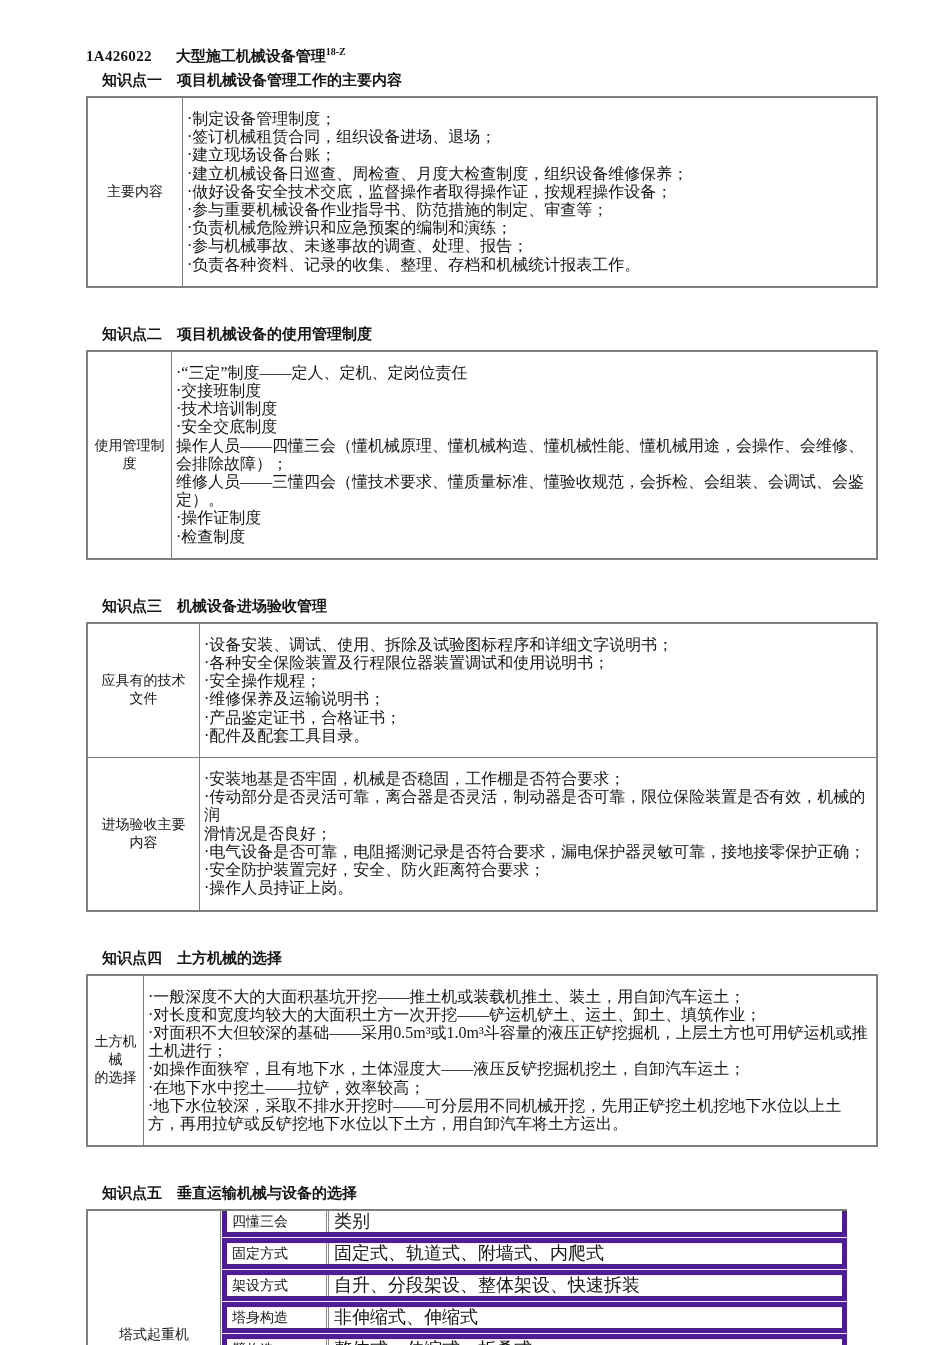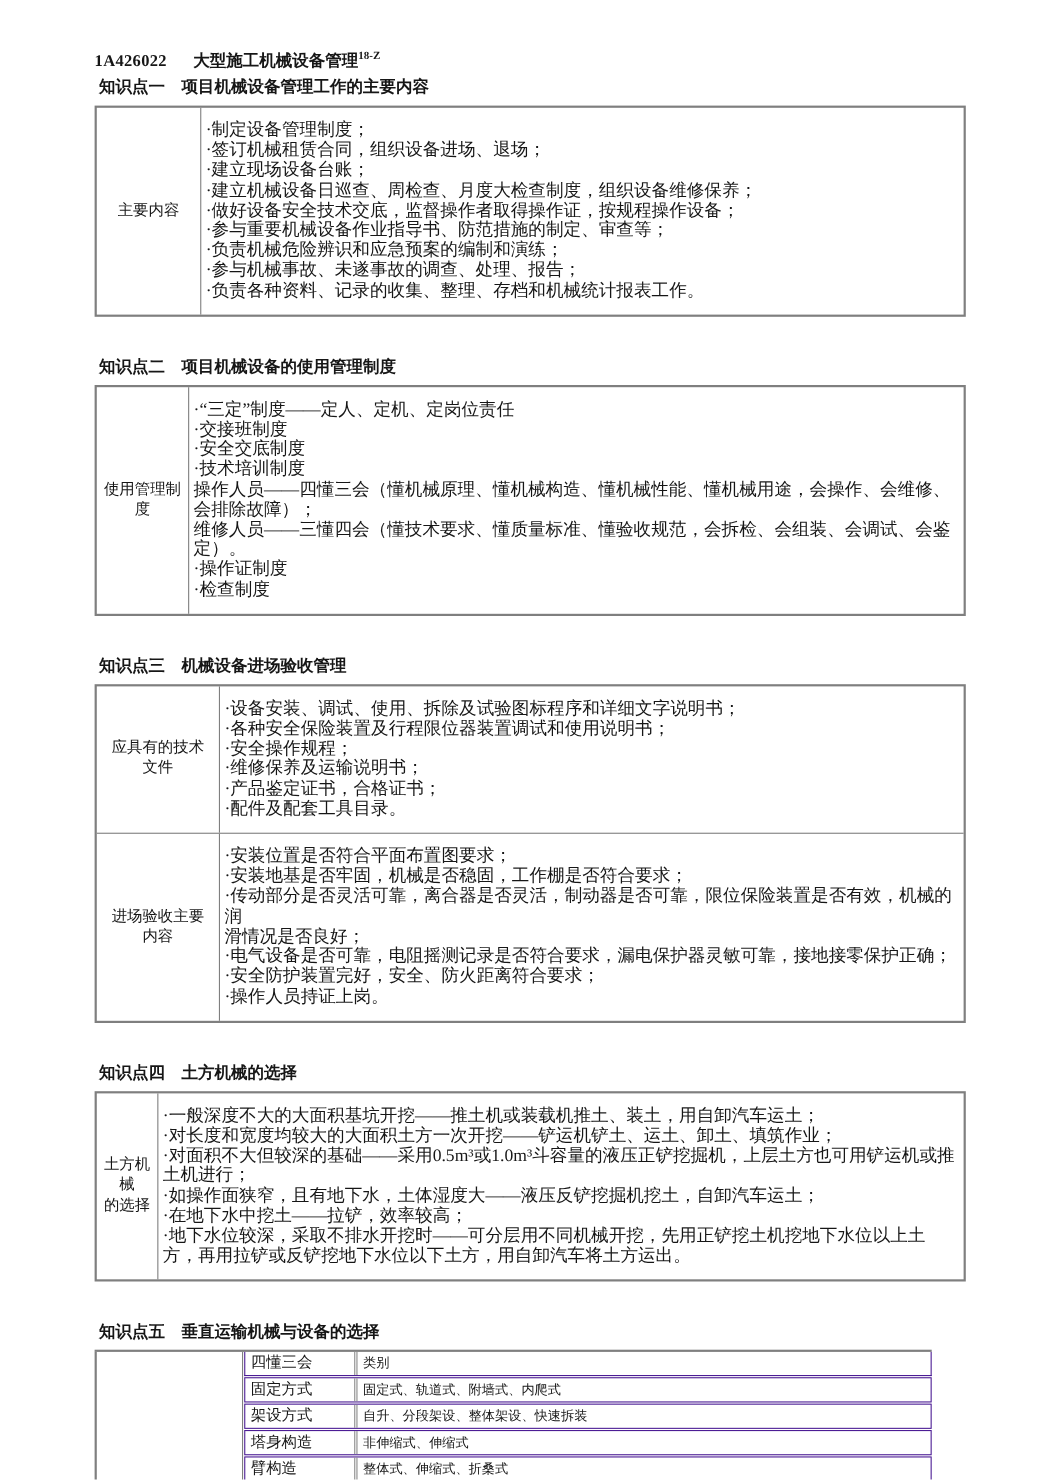--- a/index.html
+++ b/index.html
@@ -11,21 +11,21 @@
     position: relative;
     font-family: "Liberation Serif", "DejaVu Serif", serif;
     color: #161616;
   }
   .doc { position: absolute; left: 86px; top: 42px; width: 794px; }
 
   .title-line { font-size: 15px; font-weight: bold; line-height: 20px; margin-bottom: 4px; white-space: nowrap; }
   .title-code { margin-right: 24px; letter-spacing: .3px; }
   .title-sup { font-size: 10px; vertical-align: super; font-weight: bold; }
 
-  .kp-heading { font-size: 15px; font-weight: bold; line-height: 20px; margin: 0 0 6px 4px; }
+  .kp-heading { font-size: 15px; font-weight: bold; line-height: 20px; margin: 0 0 6px 16px; }
   .sec { margin-top: 36px; }
   .sec.first { margin-top: 0; }
 
   
   .tbl { border: 2px solid #7f7f7f; width: 792px; }
   .trow { display: flex; align-items: stretch; }
   .trow + .trow { border-top: 1px solid #7f7f7f; }
   .tlabel {
     flex: none; display: flex; flex-direction: column;
     justify-content: center; align-items: center; text-align: center;
@@ -41,24 +41,24 @@
 
   
   .t5 { width: 761px; border-top: 2px solid #7f7f7f; display: flex; align-items: stretch; height: 250px; }
   .t5-left {
     flex: none; width: 135px;
     border-left: 2px solid #7f7f7f; border-right: 1px solid #7f7f7f;
     display: flex; align-items: center; justify-content: center;
     font-size: 14px;
   }
   .t5-rows { flex: 1 1 auto; display: flex; flex-direction: column; }
-  .t5-row { display: flex; border: 1px solid #4c1d95; margin: 1px 0 0 1px; }
+  .t5-row { display: flex; border: 5px solid #4c1d95; margin: 1px 0 0 1px; }
   .t5-row:first-child { margin-top: 0; border-top: none; }
   .t5-key { flex: none; width: 100px; padding: 1px 5px; border-right: 1px solid #8a8a8a; font-size: 14px; line-height: 19px; }
-  .t5-val { flex: 1 1 auto; padding: 1px 5px; border-left: 1px solid #8a8a8a; margin-left: 1px; font-size: 12px; line-height: 19px; }
+  .t5-val { flex: 1 1 auto; padding: 1px 5px; border-left: 1px solid #8a8a8a; margin-left: 1px; font-size: 18px; line-height: 19px; }
   .t5-row.empty { height: 95px; border-bottom: none; }
 </style>
 </head>
 <body>
 
 <div class="doc">
 
   <div class="title-line">
     <span class="title-code">1A426022</span><span>大型施工机械设备管理</span><span class="title-sup">18-Z</span>
   </div>
@@ -89,22 +89,22 @@
     <div class="kp-heading">知识点二　项目机械设备的使用管理制度</div>
     <div class="tbl">
       <div class="trow">
         <div class="tlabel w-t2">
           <div>使用管理制</div>
           <div>度</div>
         </div>
         <div class="tcontent">
           <div class="titem">·“三定”制度——定人、定机、定岗位责任</div>
           <div class="titem">·交接班制度</div>
+          <div class="titem">·技术培训制度</div>
           <div class="titem">·安全交底制度</div>
-          <div class="titem">·技术培训制度</div>
           <div class="titem">操作人员——四懂三会（懂机械原理、懂机械构造、懂机械性能、懂机械用途，会操作、会维修、
 会排除故障）；</div>
           <div class="titem">维修人员——三懂四会（懂技术要求、懂质量标准、懂验收规范，会拆检、会组装、会调试、会鉴
 定）。</div>
           <div class="titem">·操作证制度</div>
           <div class="titem">·检查制度</div>
         </div>
       </div>
     </div>
   </div>
@@ -125,21 +125,20 @@
           <div class="titem">·产品鉴定证书，合格证书；</div>
           <div class="titem">·配件及配套工具目录。</div>
         </div>
       </div>
       <div class="trow">
         <div class="tlabel w-t3">
           <div>进场验收主要</div>
           <div>内容</div>
         </div>
         <div class="tcontent">
-          <div class="titem">·安装位置是否符合平面布置图要求；</div>
           <div class="titem">·安装地基是否牢固，机械是否稳固，工作棚是否符合要求；</div>
           <div class="titem">·传动部分是否灵活可靠，离合器是否灵活，制动器是否可靠，限位保险装置是否有效，机械的润
 滑情况是否良好；</div>
           <div class="titem">·电气设备是否可靠，电阻摇测记录是否符合要求，漏电保护器灵敏可靠，接地接零保护正确；</div>
           <div class="titem">·安全防护装置完好，安全、防火距离符合要求；</div>
           <div class="titem">·操作人员持证上岗。</div>
         </div>
       </div>
     </div>
   </div>

